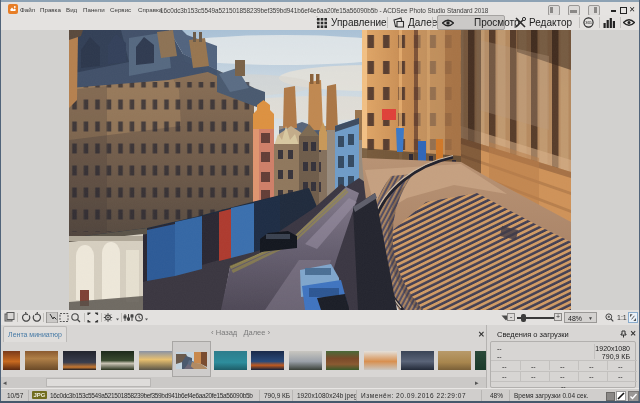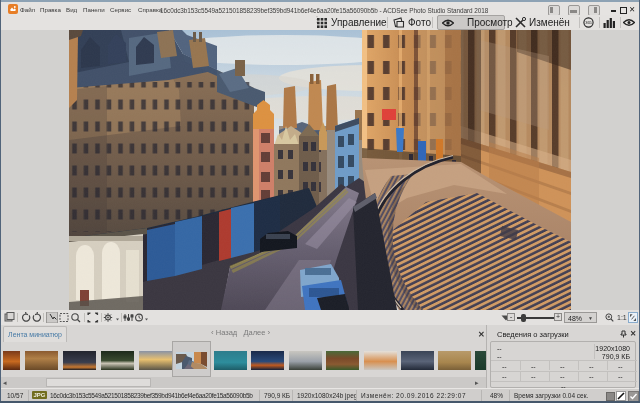--- a/index.html
+++ b/index.html
@@ -101,40 +101,40 @@
         </g>
       </svg>
   <span style="margin-left:4px">Управление</span>
  </div>
  <div class="a tsep" style="left:386px"></div>
  <div class="a tbtn" style="left:392px">
   <svg class="icn" width="12" height="11" viewBox="0 0 12 11">
         <path d="M1 3 L8 1 L9.5 7.5 L2.5 9.5 Z" fill="none" stroke="#2e2e2e" stroke-width="1.1"></path>
         <path d="M4 4.5 L10.5 4.5 L10.5 10 L4 10 Z" fill="#e4e2e0" stroke="#2e2e2e" stroke-width="1.1"></path>
       </svg>
-  <span style="margin-left:3px">Фото</span>
+  <span style="margin-left:3px">Далее</span>
  </div>
  <div class="a tsep" style="left:431px"></div>
  <div class="a" id="btnview"></div>
  <div class="a tbtn" style="left:441px">
   <svg class="icn" width="12" height="10" viewBox="0 0 12 10">
         <path d="M0.5 5 Q6 -0.5 11.5 5 Q6 10.5 0.5 5 Z" fill="none" stroke="#222" stroke-width="1.2"></path>
         <circle cx="6" cy="5" r="1.7" fill="#222"></circle>
       </svg>
-  <span style="margin-left:13px">Просмотр</span>
+  <span style="margin-left:20px">Просмотр</span>
  </div>
  <div class="a tbtn" style="left:514px">
   <svg class="icn" width="11" height="11" viewBox="0 0 11 11">
         <g stroke="#2e2e2e" stroke-width="1.6">
           <path d="M1 1 L10 10"></path>
           <path d="M10 1 L1 10"></path>
         </g>
         <circle cx="9" cy="2" r="1.6" fill="#e4e2e0" stroke="#2e2e2e" stroke-width="1"></circle>
       </svg>
-  <span style="margin-left:3px">Изменён</span>
+  <span style="margin-left:3px">Редактор</span>
  </div>
  <div class="a tsep" style="left:578px"></div>
  <div class="a" style="left:582px;top:2px">
   <svg class="icn" width="11" height="11" viewBox="0 0 11 11">
         <circle cx="5.5" cy="5.5" r="4.6" fill="none" stroke="#222" stroke-width="1.1"></circle>
         <text x="5.5" y="7.3" font-size="4" text-anchor="middle" fill="#222" font-family="Liberation Sans">365</text>
       </svg>
  </div>
  <div class="a tsep" style="left:598px"></div>
  <div class="a" style="left:602px;top:2px">

